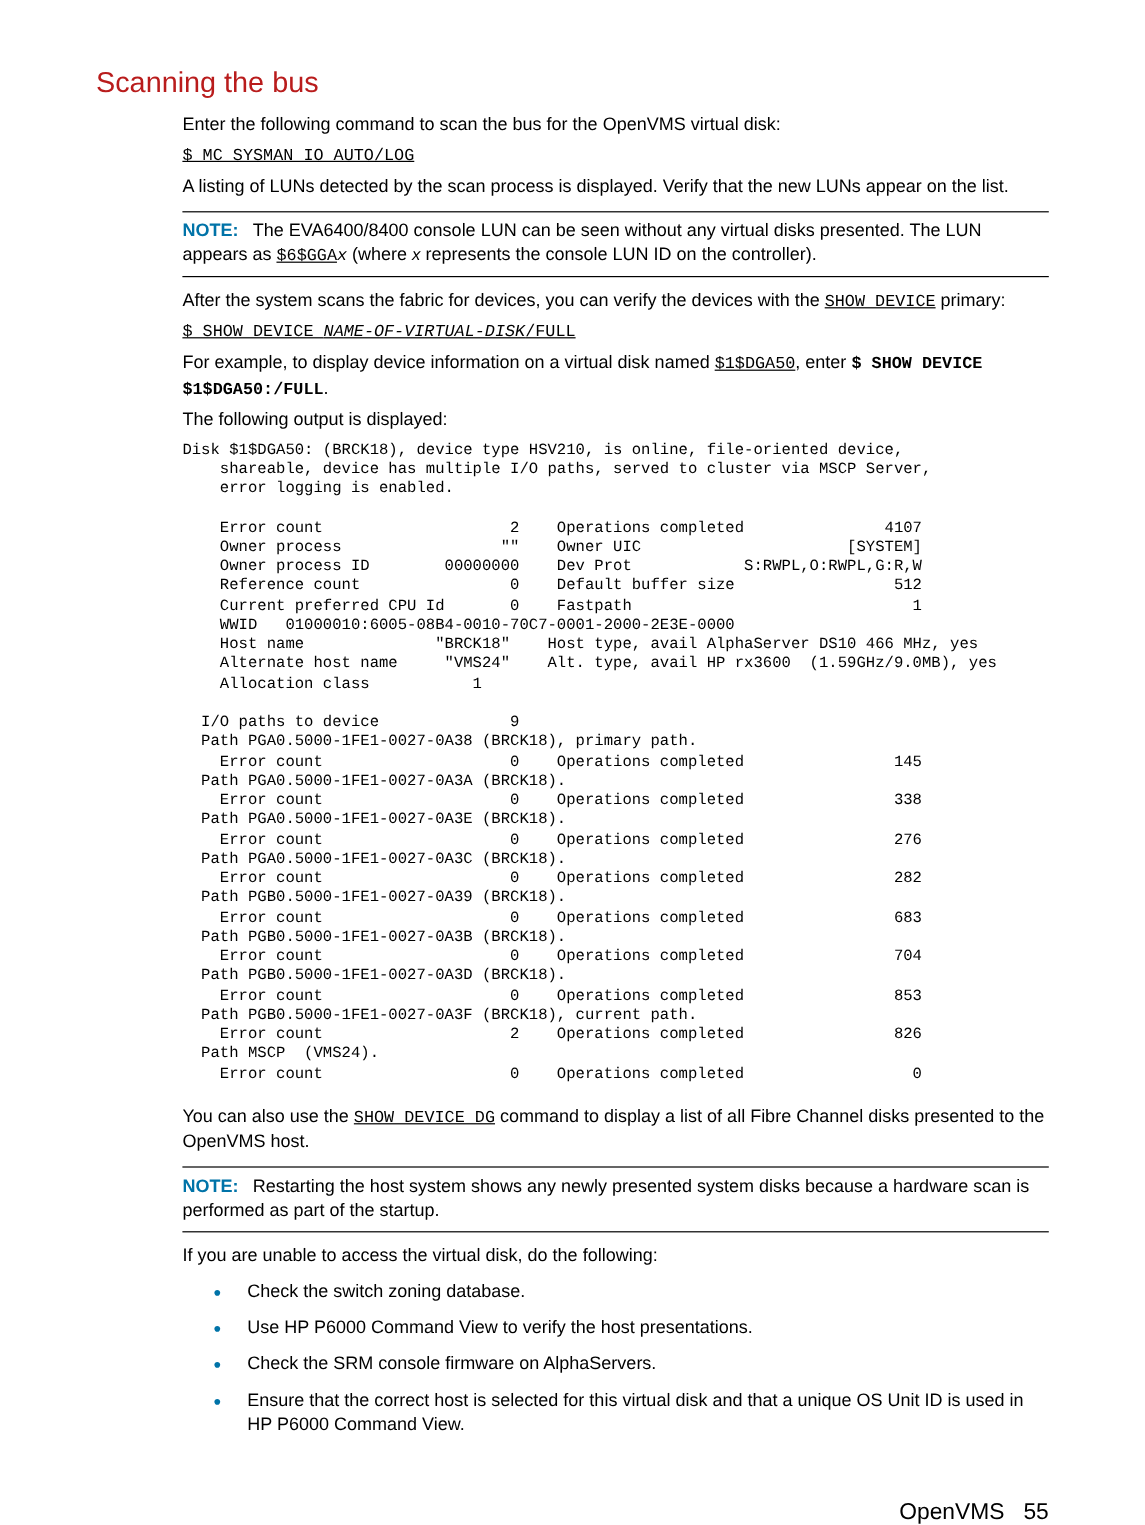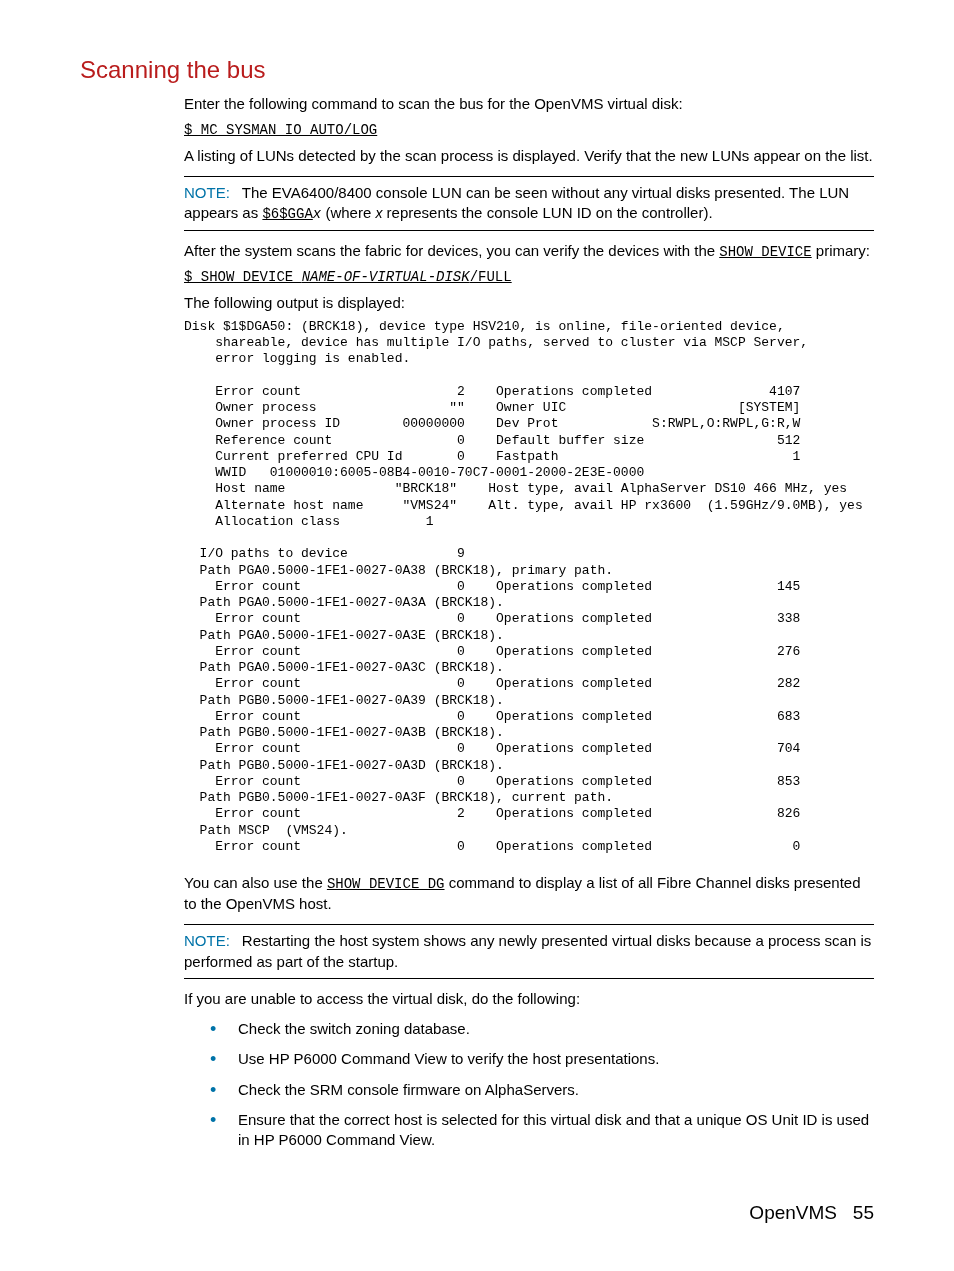--- a/index.html
+++ b/index.html
@@ -14,21 +14,21 @@
     box-sizing: border-box;
   }
   h2.section-heading {
     font-family: Arial, Helvetica, sans-serif;
     font-weight: normal;
     color: #b91c1c;
     font-size: 24px;
     margin: 0 0 8px 0;
   }
   .body-indent {
-    margin-left: 104px;
+    margin-left: 72px;
   }
   p { margin: 6px 0; }
   .mono {
     font-family: "Courier New", Courier, monospace;
     font-size: 14px;
     text-decoration: underline;
   }
   .mono-italic {
     font-family: "Courier New", Courier, monospace;
     font-style: italic;
@@ -39,21 +39,21 @@
     font-weight: bold;
     font-size: 14px;
   }
   .note-box {
     border-top: 1px solid #000;
     border-bottom: 1px solid #000;
     padding: 6px 0;
     margin: 10px 0 10px 0;
   }
   .note-label {
-    font-weight: normal;
+    font-weight: bold;
     color: #0073a8;
     margin-right: 12px;
   }
   pre.terminal {
     font-family: "Courier New", Courier, monospace;
     font-size: 13px;
     line-height: 1.25;
     white-space: pre;
     margin: 6px 0 18px 0;
     overflow: hidden;
@@ -101,20 +101,23 @@
   </div>
 
   <p>
     <span>After the system scans the fabric for devices, you can verify the devices with the </span><span class="mono">SHOW DEVICE</span><span> primary:</span>
   </p>
 
   <p class="mono">
     <span>$ SHOW DEVICE </span><span class="mono-italic">NAME-OF-VIRTUAL-DISK</span><span>/FULL</span>
   </p>
 
+  <p>
+    <span>For example, to display device information on a virtual disk named </span><span class="mono">$1$DGA50</span><span>, enter </span><span class="mono-bold">$ SHOW DEVICE $1$DGA50:/FULL</span><span>.</span>
+  </p>
 
   <p>The following output is displayed:</p>
 
   <pre class="terminal">Disk $1$DGA50: (BRCK18), device type HSV210, is online, file-oriented device,
     shareable, device has multiple I/O paths, served to cluster via MSCP Server,
     error logging is enabled.
 
     Error count                    2    Operations completed               4107
     Owner process                 ""    Owner UIC                      [SYSTEM]
     Owner process ID        00000000    Dev Prot            S:RWPL,O:RWPL,G:R,W
@@ -143,21 +146,21 @@
   Path PGB0.5000-1FE1-0027-0A3F (BRCK18), current path.
     Error count                    2    Operations completed                826
   Path MSCP  (VMS24).
     Error count                    0    Operations completed                  0</pre>
 
   <p>
     <span>You can also use the </span><span class="mono">SHOW DEVICE DG</span><span> command to display a list of all Fibre Channel disks presented to the OpenVMS host.</span>
   </p>
 
   <div class="note-box">
-    <span class="note-label">NOTE:</span><span>Restarting the host system shows any newly presented virtual disks because a process scan is performed as part of the startup.</span>
+    <span class="note-label">NOTE:</span><span>Restarting the host system shows any newly presented system disks because a hardware scan is performed as part of the startup.</span>
   </div>
 
   <p>If you are unable to access the virtual disk, do the following:</p>
 
   <ul class="bullets">
     <li>Check the switch zoning database.</li>
     <li>Use HP P6000 Command View to verify the host presentations.</li>
     <li>Check the SRM console firmware on AlphaServers.</li>
     <li>Ensure that the correct host is selected for this virtual disk and that a unique OS Unit ID is used in HP P6000 Command View.</li>
   </ul>

